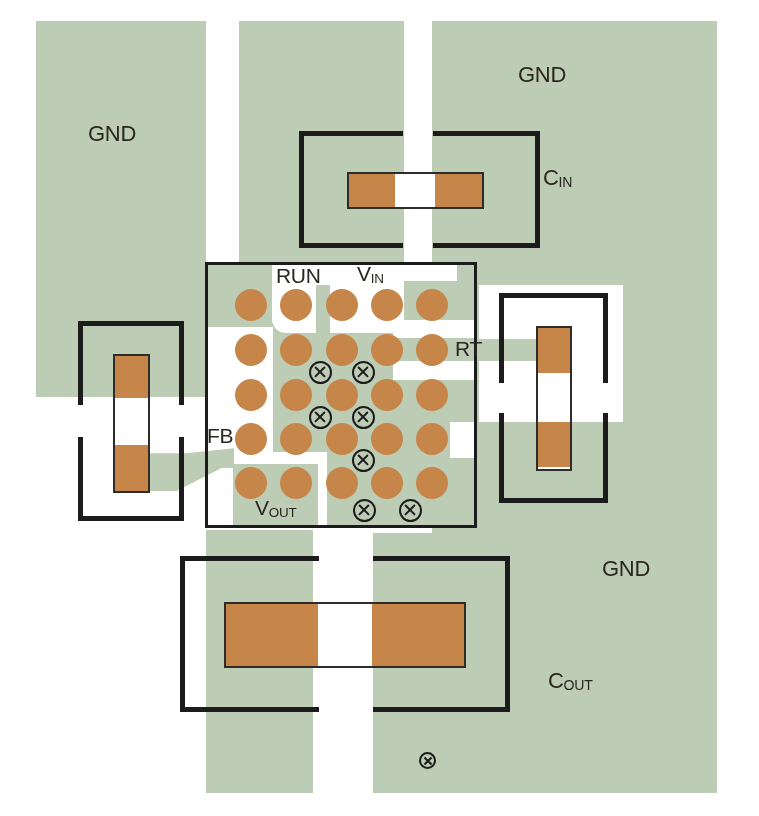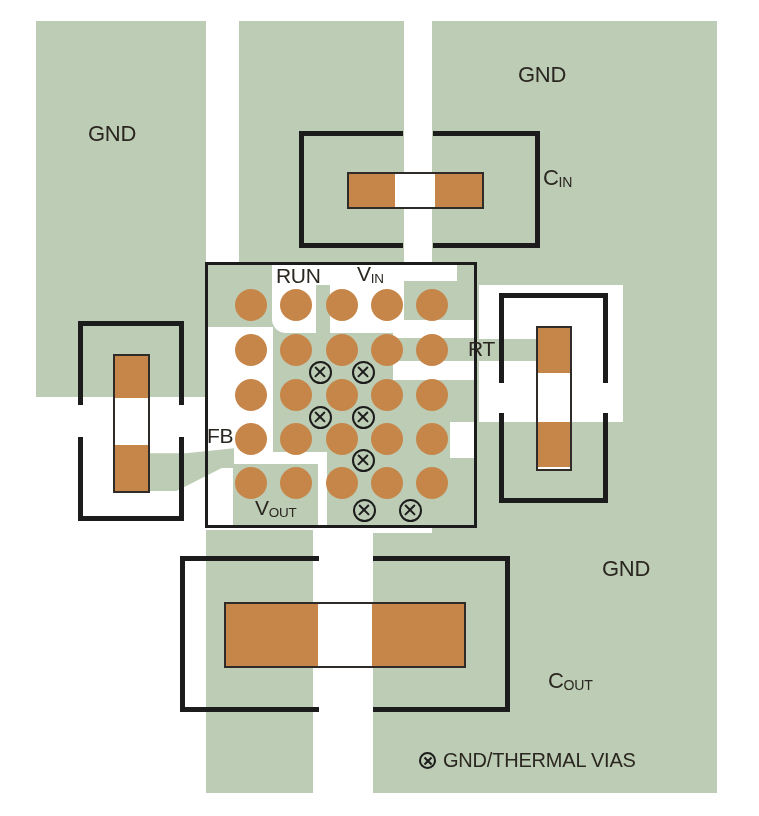--- a/index.html
+++ b/index.html
@@ -153,20 +153,19 @@
 
   <div class="lbl fs22" style="left:88px;top:123px;">GND</div>
   <div class="lbl fs22" style="left:518px;top:64px;">GND</div>
   <div class="lbl fs22" style="left:602px;top:558px;">GND</div>
 
   <div class="lbl fs22" style="left:543px;top:167px;"><span>C</span><span class="sub">IN</span></div>
   <div class="lbl fs22" style="left:548px;top:670px;"><span>C</span><span class="sub">OUT</span></div>
 
   <div class="lbl fs21" style="left:276px;top:265px;">RUN</div>
   <div class="lbl fs21" style="left:357px;top:263px;"><span>V</span><span class="sub">IN</span></div>
-  <div class="lbl fs21" style="left:468px;top:338px;">RT</div>
+  <div class="lbl fs21" style="left:455px;top:338px;">RT</div>
   <div class="lbl fs21" style="left:207px;top:425px;">FB</div>
   <div class="lbl fs21" style="left:255px;top:497px;"><span>V</span><span class="sub">OUT</span></div>
 
   <div class="via small" style="left:419px;top:752px;width:17px;height:17px;"></div>
-  <div class="lbl fs20" style="left:443px;top:750px;letter-spacing:-0.2px;">GND/THERMAL VIAS</div>
 
 </div>
 
 </body></html>

